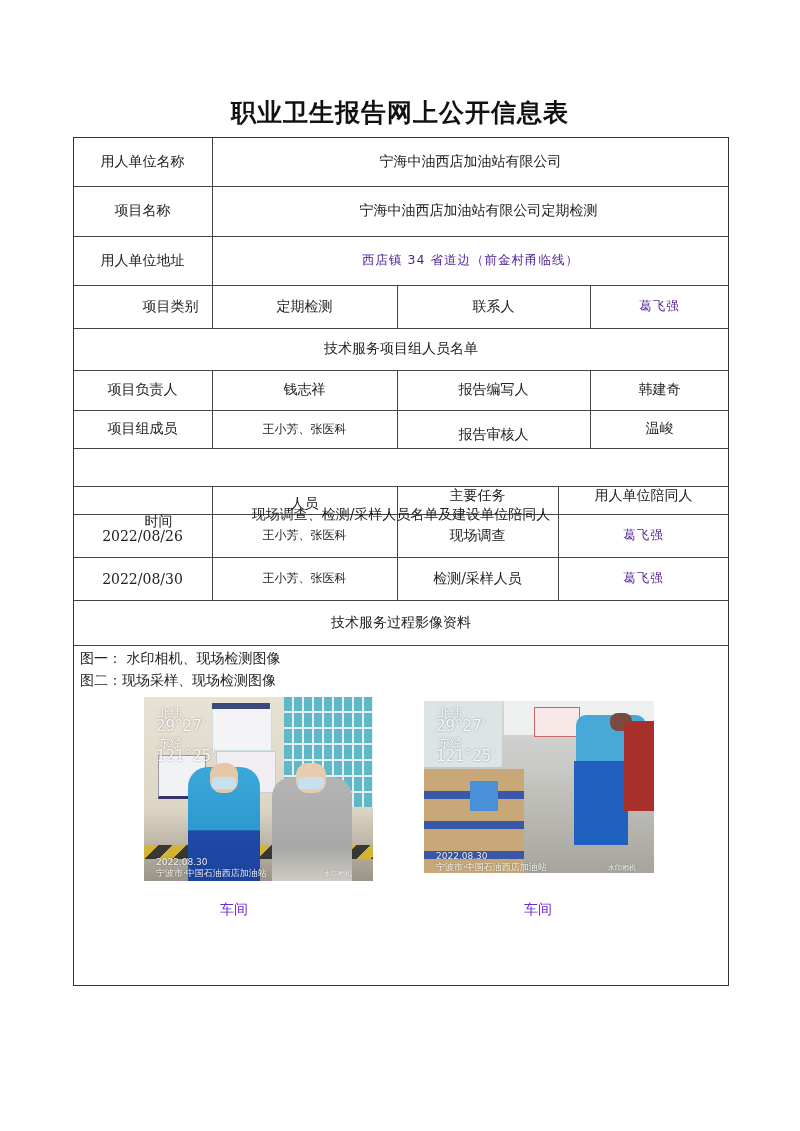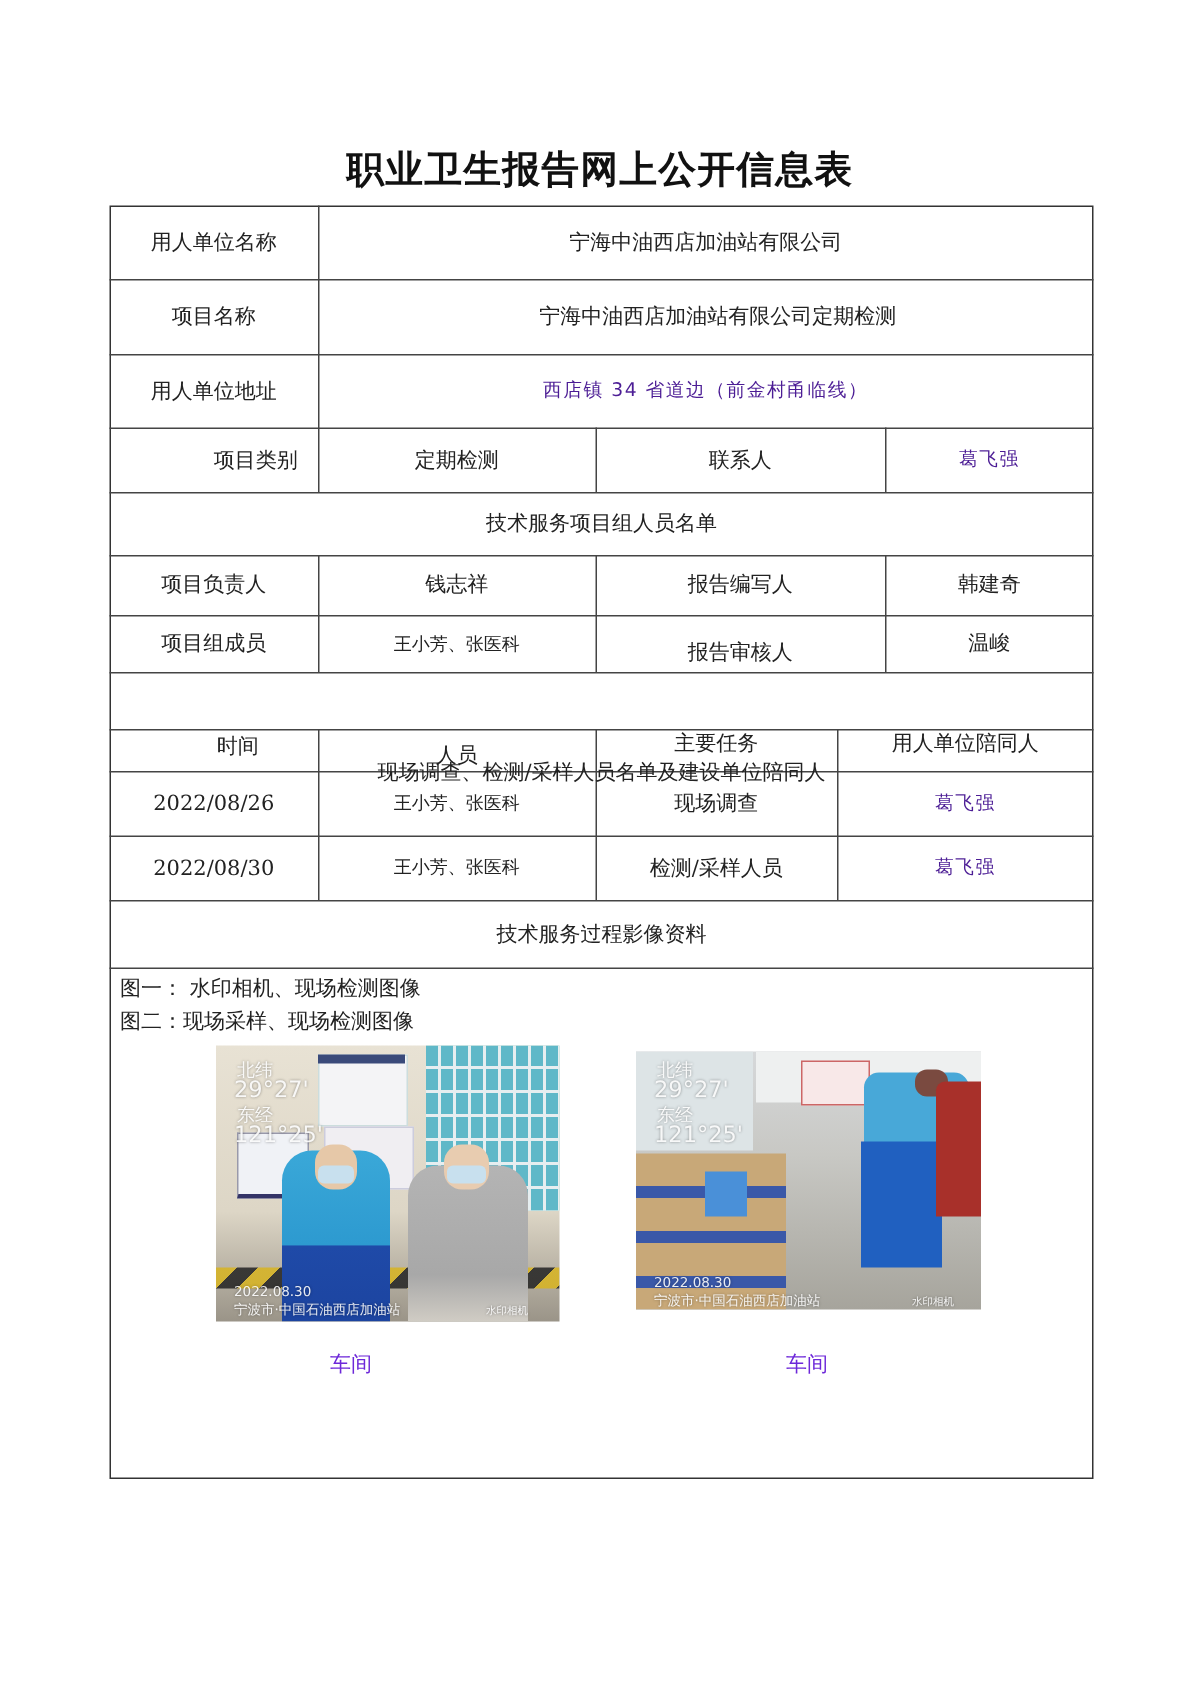--- a/index.html
+++ b/index.html
@@ -67,21 +67,21 @@
 <div class="cell" style="left:73px; top:370px; width:139px; height:40px;">项目负责人</div>
 <div class="cell" style="left:212px; top:370px; width:185px; height:40px;">钱志祥</div>
 <div class="cell" style="left:397px; top:370px; width:193px; height:40px;">报告编写人</div>
 <div class="cell" style="left:590px; top:370px; width:139px; height:40px;">韩建奇</div>
 <div class="cell" style="left:73px; top:410px; width:139px; height:38px;">项目组成员</div>
 <div class="cell small" style="left:212px; top:410px; width:185px; height:38px;">王小芳、张医科</div>
 <div class="cell" style="left:397px; top:416px; width:193px; height:38px;">报告审核人</div>
 <div class="cell" style="left:590px; top:410px; width:139px; height:38px;">温峻</div>
 
 <div class="cell" style="left:73px; top:448px; width:656px; height:38px;margin-top:48px;">现场调查、检测/采样人员名单及建设单位陪同人</div>
-<div class="cell" style="left:73px; top:484px; width:139px; height:28px;padding-left:32px;">时间</div>
+<div class="cell" style="left:73px; top:508px; width:139px; height:28px;padding-left:32px;">时间</div>
 <div class="cell" style="left:212px; top:490px; width:185px; height:28px;">人员</div>
 <div class="cell" style="left:397px; top:482px; width:161px; height:28px;">主要任务</div>
 <div class="cell" style="left:558px; top:482px; width:171px; height:28px;">用人单位陪同人</div>
 
 <div class="cell" style="left:73px; top:514px; width:139px; height:43px;">2022/08/26</div>
 <div class="cell small" style="left:212px; top:514px; width:185px; height:43px;">王小芳、张医科</div>
 <div class="cell" style="left:397px; top:514px; width:161px; height:43px;">现场调查</div>
 <div class="cell sans-small" style="left:558px; top:514px; width:171px; height:43px;">葛飞强</div>
 
 <div class="cell" style="left:73px; top:557px; width:139px; height:43px;">2022/08/30</div>

